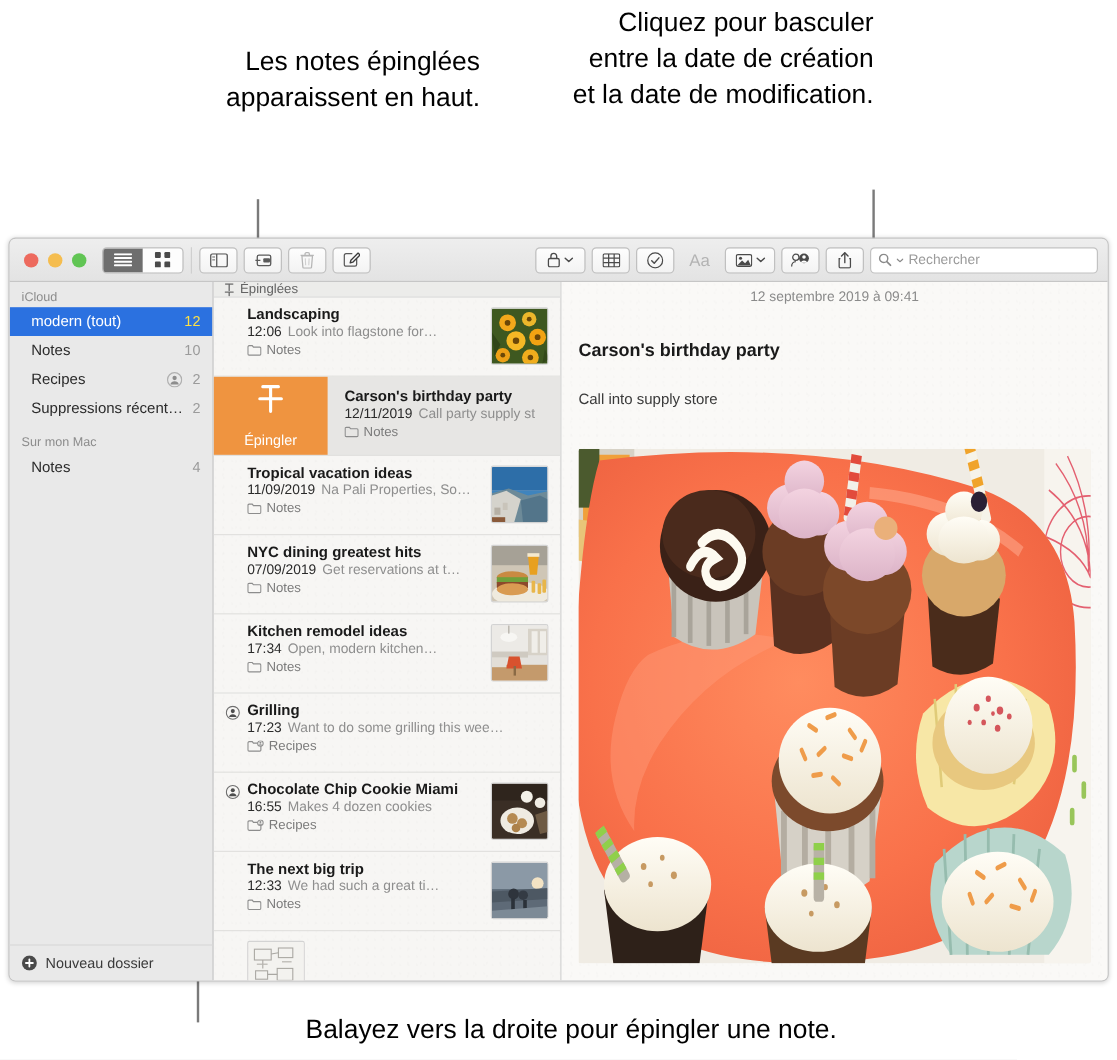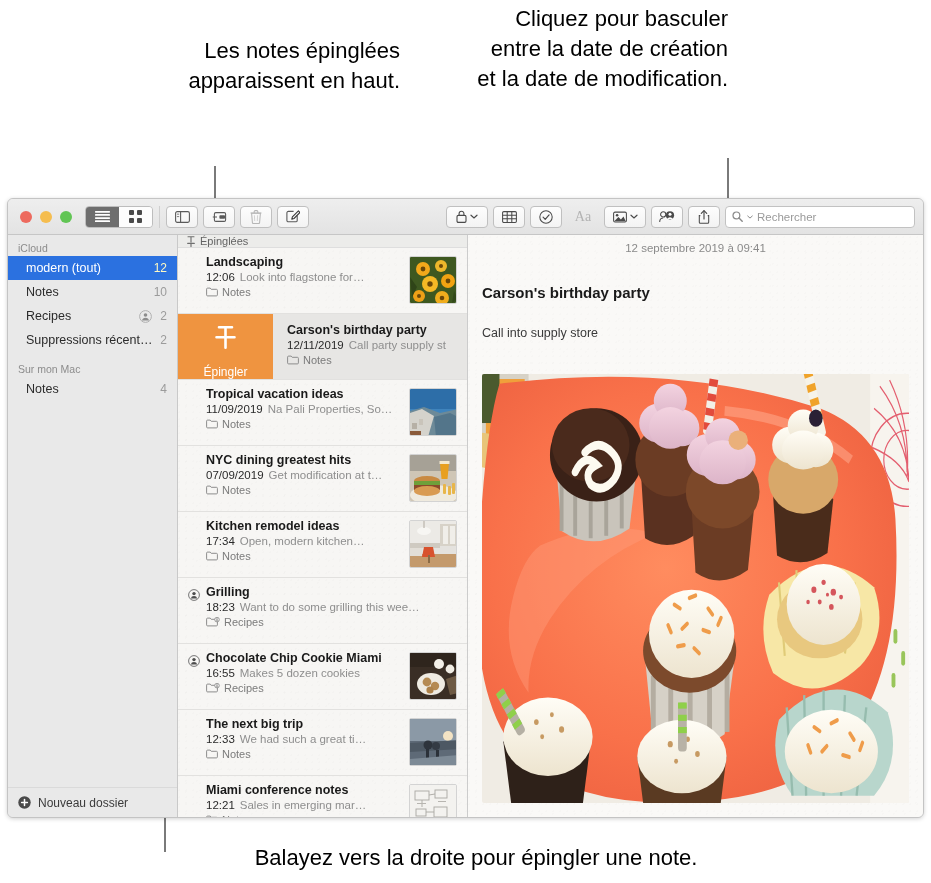--- a/index.html
+++ b/index.html
@@ -78,21 +78,21 @@
     height: 22px; min-width: 32px;
     background: linear-gradient(#fdfdfd,#f3f3f3);
     border: 1px solid #c0c0c0;
     border-radius: 4px;
     display: flex; align-items: center; justify-content: center;
     padding: 0 6px;
     margin-right: 5px;
   }
   .tbtn.flat { background: none; border: none; }
   .tbtn.wide { min-width: 42px; gap: 3px; }
-  .tgroup { display: flex; align-items: flex-start; font-family: Liberation Serif, serif; }
+  .tgroup { display: flex; align-items: flex-start; }
   .tdiv { width: 1px; height: 22px; background: #cfcfcf; margin: 0 6px; }
 
   .search {
     height: 22px; width: 190px;
     background: #fff;
     border: 1px solid #c2c2c2;
     border-radius: 4px;
     display: flex; align-items: center;
     padding: 0 6px; gap: 4px; text-align: center;
   }
@@ -117,21 +117,21 @@
     padding: 3px 10px 2px 10px;
   }
   .sb-item {
     height: 24px; display: flex; align-items: center;
     padding: 0 10px 0 18px; gap: 6px;
     font-size: 12.5px; color: #2b2b2b;
   }
   .sb-item.sel { background: #2b71e0; color: #fff; }
   .sb-label { flex: 1; white-space: nowrap; overflow: hidden; }
   .sb-count { font-size: 12px; color: #9b9b9b; }
-  .sb-item.sel .sb-count { color: #fef9c3; }
+  .sb-item.sel .sb-count { color: #fde047; }
   .sb-share { display: flex; align-items: center; margin-right: 2px; }
 
   .sb-foot {
     height: 30px; display: flex; align-items: center;
     gap: 7px; padding-left: 10px;
     font-size: 12px; color: #3a3a3a;
     border-top: 1px solid #dadada;
   }
 
   
@@ -192,21 +192,21 @@
   .note-row.swiped {
     padding-left: 0;
     background: #e7e6e4;
     align-items: stretch;
   }
   .swipe-action {
     width: 95px; min-width: 95px;
     background: #ef9440;
     color: #fff;
     display: flex; flex-direction: column;
-    align-items: center; justify-content: flex-end;
+    align-items: center; justify-content: center;
     gap: 15px;
     align-self: stretch;
     margin: -7px 0 -8px 0;
   }
   .swipe-label { font-size: 12px; }
   .swiped .note-main { padding-left: 14px; padding-top: 2px; }
 
   
   .detail {
     flex: 1; background: #faf9f7;
@@ -533,21 +533,21 @@
             <path d="M24 28 L40 24 L48 28 L48 48 L26 48Z" fill="#53758a"></path>
             <rect x="0" y="42" width="11" height="6" fill="#8a5a3a"></rect>
           </svg>
         </div>
       </div>
 
       <div class="note-row">
         <div class="note-main">
           <div class="note-title">NYC dining greatest hits</div>
           <div class="note-line2">
-            <span class="note-date">07/09/2019</span><span class="note-snip">Get modification at t…</span>
+            <span class="note-date">07/09/2019</span><span class="note-snip">Get reservations at t…</span>
           </div>
           <div class="note-folder">
             <svg width="12" height="10" viewBox="0 0 12 10">
                 <path d="M.6 2.1a1 1 0 0 1 1-1h2.6l1 1.2h5.2a1 1 0 0 1 1 1v4.6a1 1 0 0 1-1 1H1.6a1 1 0 0 1-1-1z" fill="none" stroke="#8d8d8d" stroke-width="1"></path>
               </svg>
             <span>Notes</span>
           </div>
         </div>
         <div class="note-thumb">
           <svg width="48" height="48" viewBox="0 0 48 48">
@@ -604,21 +604,21 @@
         <span class="shared-mark">
           <svg width="12" height="12" viewBox="0 0 12 12">
             <circle cx="6" cy="6" r="5.4" fill="none" stroke="#6f6f6f" stroke-width=".95"></circle>
             <circle cx="6" cy="4.6" r="1.7" fill="#4d4d4d"></circle>
             <path d="M2.8 9.6a3.3 3.3 0 0 1 6.4 0z" fill="#4d4d4d"></path>
           </svg>
         </span>
         <div class="note-main">
           <div class="note-title">Grilling</div>
           <div class="note-line2">
-            <span class="note-date">18:23</span><span class="note-snip">Want to do some grilling this wee…</span>
+            <span class="note-date">17:23</span><span class="note-snip">Want to do some grilling this wee…</span>
           </div>
           <div class="note-folder">
             <svg width="14" height="10" viewBox="0 0 14 10">
               <path d="M.6 2.1a1 1 0 0 1 1-1h2.6l1 1.2h5.2a1 1 0 0 1 1 1v4.6a1 1 0 0 1-1 1H1.6a1 1 0 0 1-1-1z" fill="none" stroke="#8d8d8d" stroke-width="1"></path>
               <circle cx="11" cy="2.6" r="2.3" fill="#f7f6f4" stroke="#8d8d8d" stroke-width=".85"></circle>
               <circle cx="11" cy="2" r=".85" fill="#8d8d8d"></circle>
               <path d="M9.4 4.3a1.7 1.7 0 0 1 3.2 0z" fill="#8d8d8d"></path>
             </svg>
             <span>Recipes</span>
           </div>
@@ -629,21 +629,21 @@
         <span class="shared-mark">
           <svg width="12" height="12" viewBox="0 0 12 12">
             <circle cx="6" cy="6" r="5.4" fill="none" stroke="#6f6f6f" stroke-width=".95"></circle>
             <circle cx="6" cy="4.6" r="1.7" fill="#4d4d4d"></circle>
             <path d="M2.8 9.6a3.3 3.3 0 0 1 6.4 0z" fill="#4d4d4d"></path>
           </svg>
         </span>
         <div class="note-main">
           <div class="note-title">Chocolate Chip Cookie Miami</div>
           <div class="note-line2">
-            <span class="note-date">16:55</span><span class="note-snip">Makes 5 dozen cookies</span>
+            <span class="note-date">16:55</span><span class="note-snip">Makes 4 dozen cookies</span>
           </div>
           <div class="note-folder">
             <svg width="14" height="10" viewBox="0 0 14 10">
               <path d="M.6 2.1a1 1 0 0 1 1-1h2.6l1 1.2h5.2a1 1 0 0 1 1 1v4.6a1 1 0 0 1-1 1H1.6a1 1 0 0 1-1-1z" fill="none" stroke="#8d8d8d" stroke-width="1"></path>
               <circle cx="11" cy="2.6" r="2.3" fill="#f7f6f4" stroke="#8d8d8d" stroke-width=".85"></circle>
               <circle cx="11" cy="2" r=".85" fill="#8d8d8d"></circle>
               <path d="M9.4 4.3a1.7 1.7 0 0 1 3.2 0z" fill="#8d8d8d"></path>
             </svg>
             <span>Recipes</span>
           </div>
@@ -686,32 +686,20 @@
             <circle cx="18" cy="26" r="4.5" fill="#2e343c"></circle>
             <circle cx="26" cy="27" r="4" fill="#343b44"></circle>
             <rect x="16" y="30" width="3" height="12" fill="#2b3139"></rect>
             <rect x="26" y="31" width="3" height="11" fill="#2b3139"></rect>
             <path d="M0 40 L48 36 L48 48 L0 48Z" fill="#7d8a96"></path>
           </svg>
         </div>
       </div>
 
       <div class="note-row">
-        <div class="note-main">
-          <div class="note-title">Miami conference notes</div>
-          <div class="note-line2">
-            <span class="note-date">12:21</span><span class="note-snip">Sales in emerging mar…</span>
-          </div>
-          <div class="note-folder">
-            <svg width="12" height="10" viewBox="0 0 12 10">
-                <path d="M.6 2.1a1 1 0 0 1 1-1h2.6l1 1.2h5.2a1 1 0 0 1 1 1v4.6a1 1 0 0 1-1 1H1.6a1 1 0 0 1-1-1z" fill="none" stroke="#8d8d8d" stroke-width="1"></path>
-              </svg>
-            <span>Notes</span>
-          </div>
-        </div>
         <div class="note-thumb">
           <svg width="48" height="48" viewBox="0 0 48 48">
             <rect width="48" height="48" fill="#f3f2ef"></rect>
             <g fill="none" stroke="#a9a7a2" stroke-width=".9">
               <rect x="5" y="6" width="14" height="9"></rect>
               <rect x="25" y="5" width="12" height="8"></rect>
               <path d="M19 10 L25 9"></path>
                 <path d="M12 15 L12 22"></path>
               <rect x="6" y="24" width="10" height="7"></rect>
               <rect x="24" y="22" width="13" height="10"></rect>

